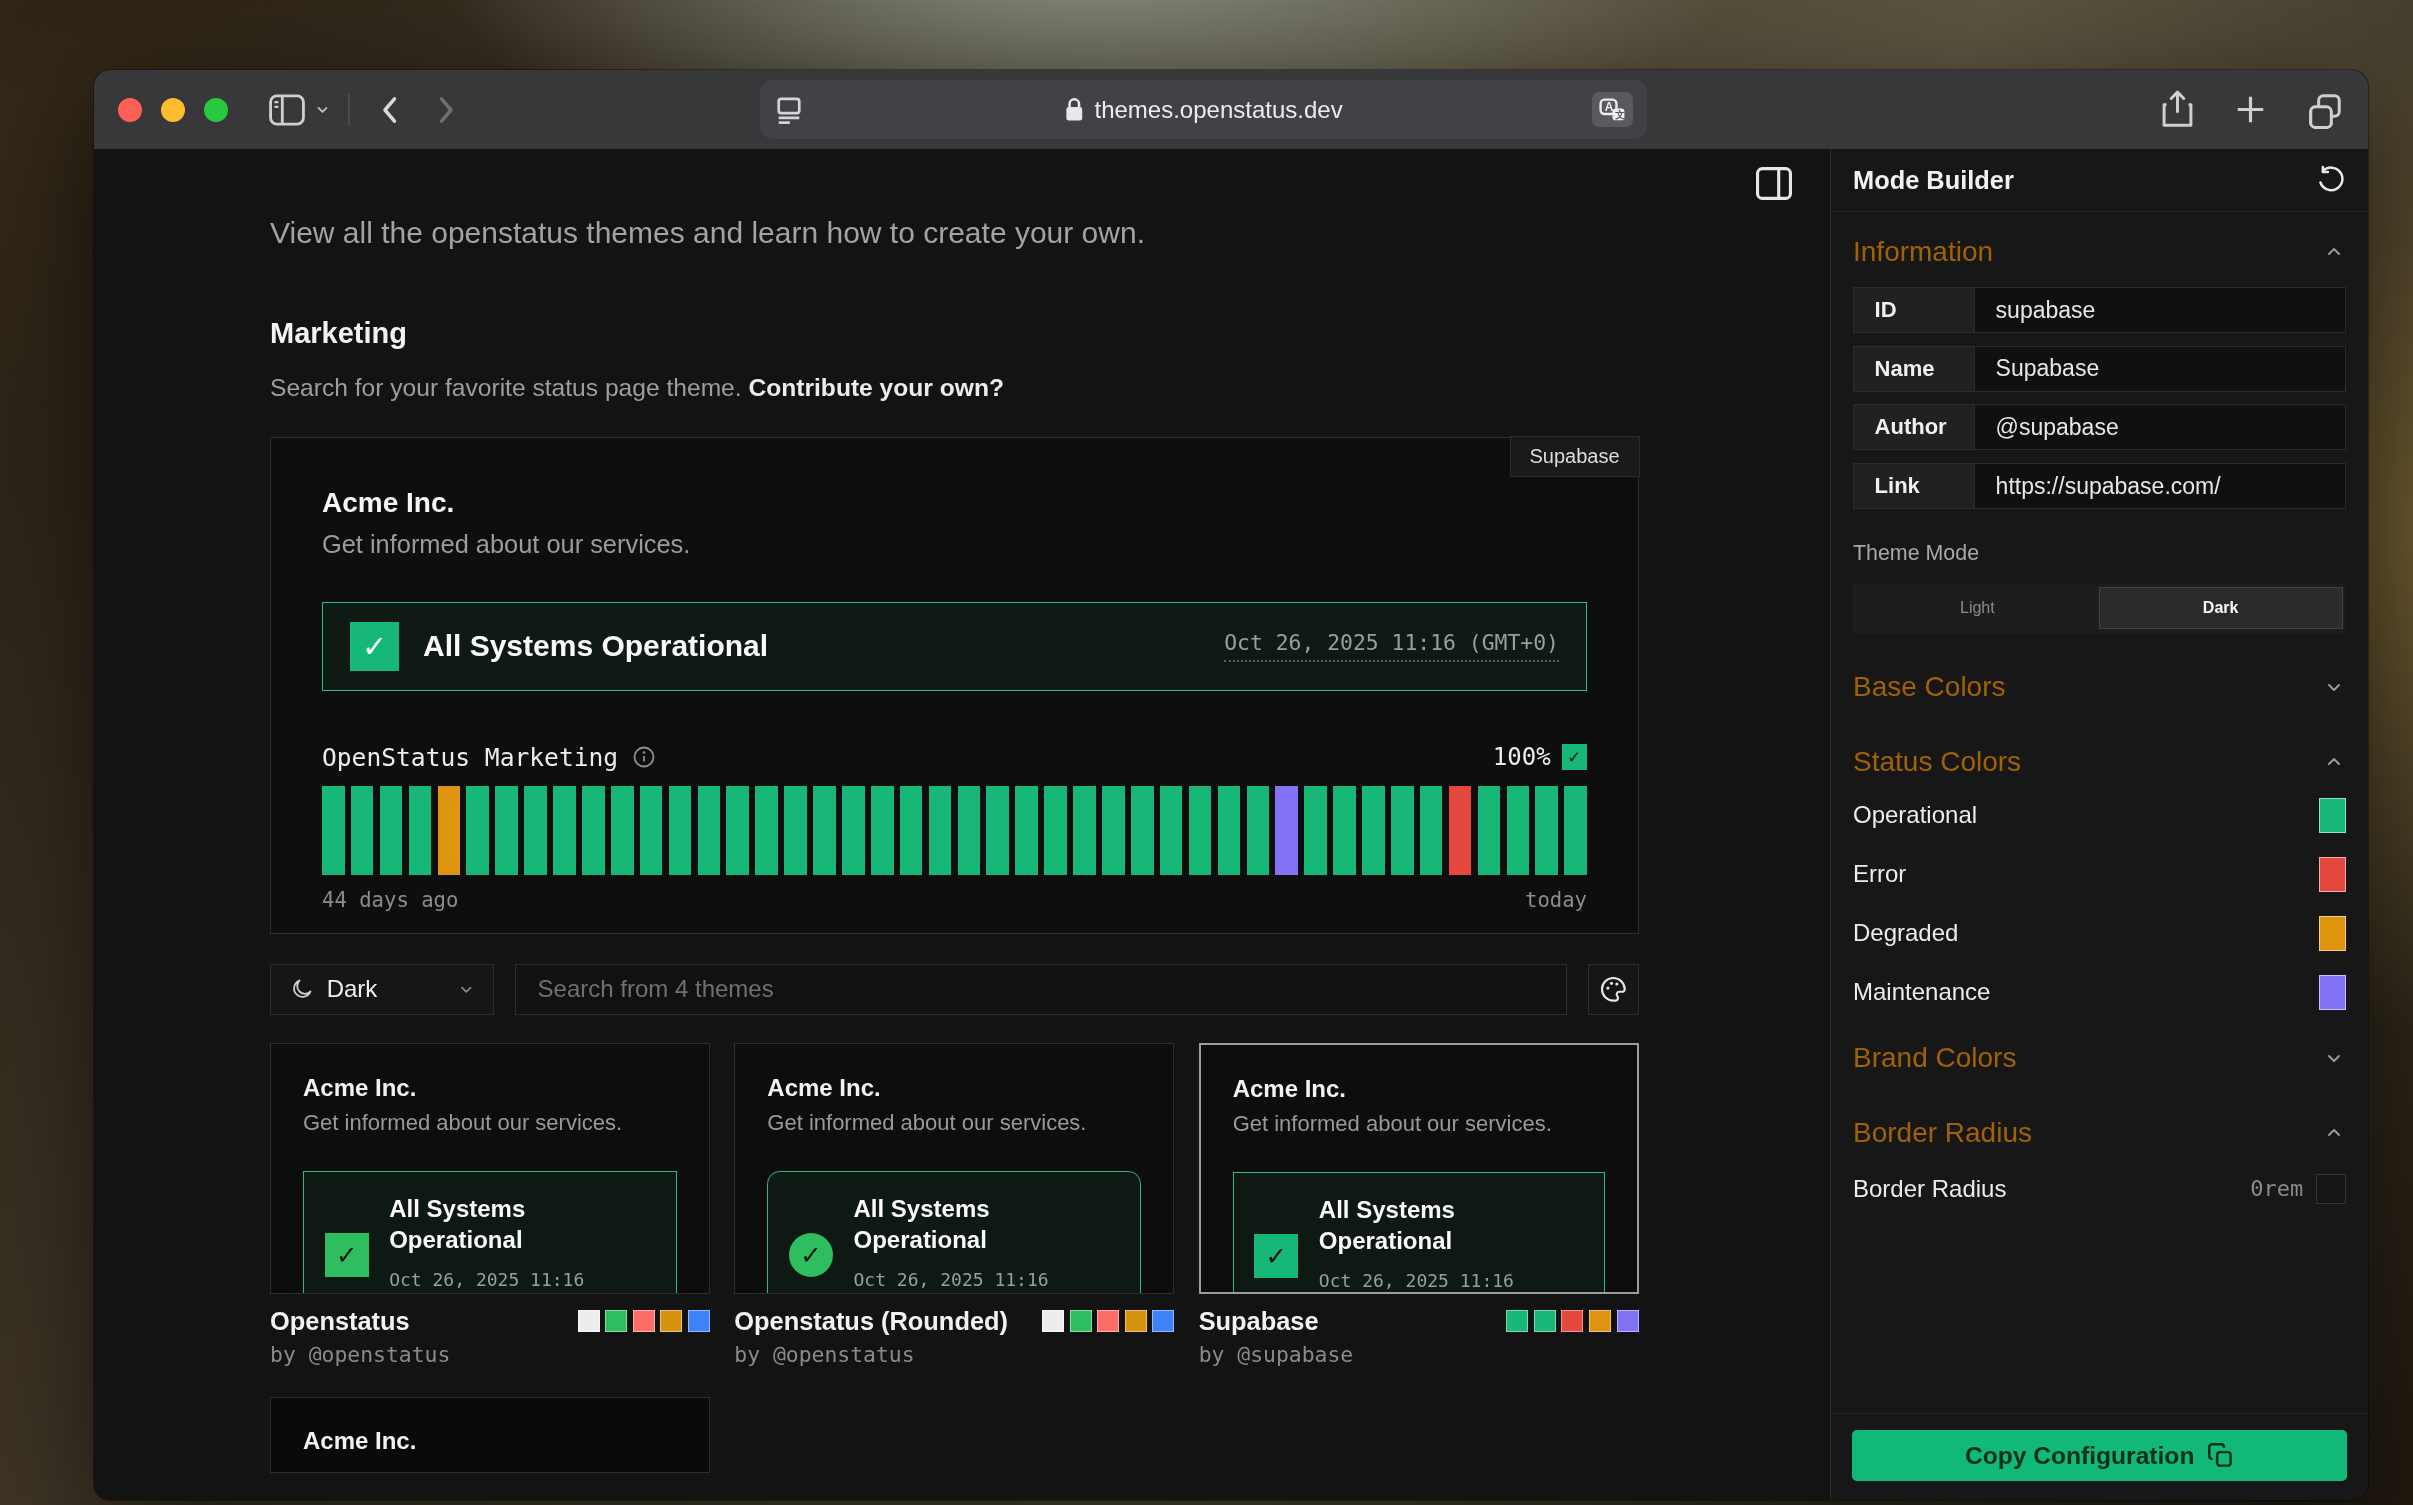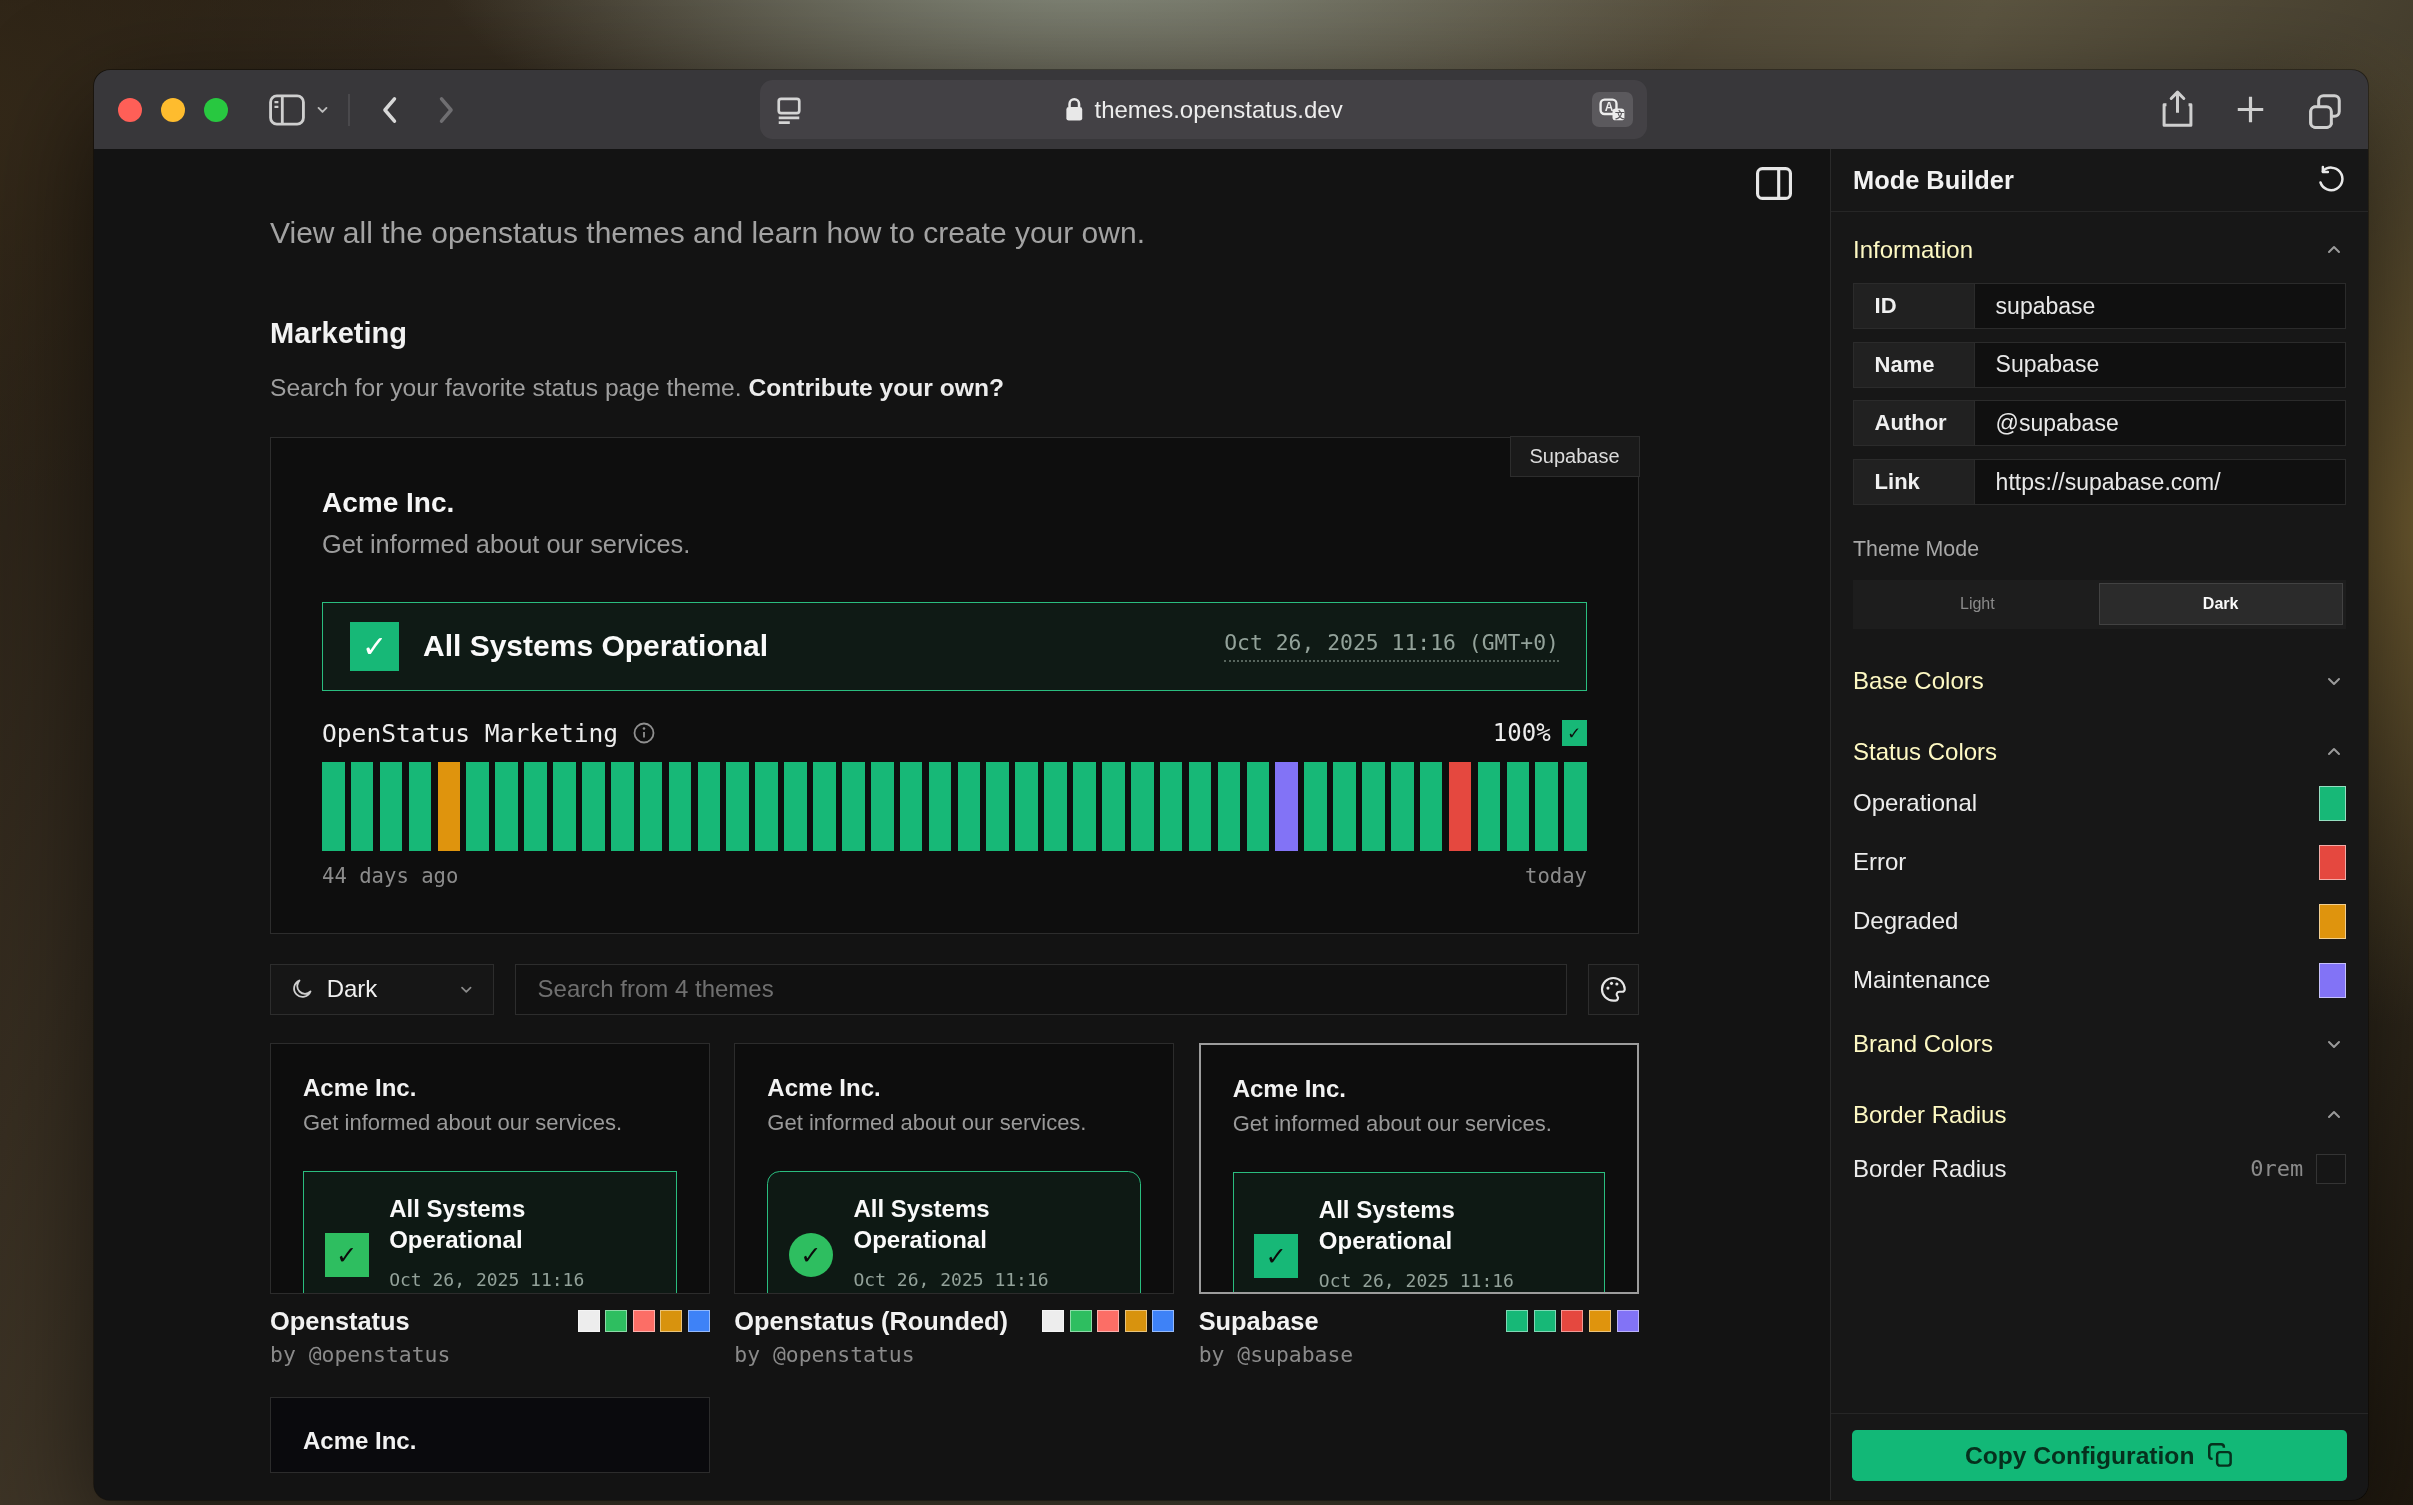--- a/index.html
+++ b/index.html
@@ -58,21 +58,21 @@
   .org { font-size:28px; font-weight:700; color:#f5f5f5; }
   .org-desc { margin-top:11px; font-size:25.4px; color:#9b9b9b; }
   .banner { margin-top:43px; height:89px; border:1.6px solid #2abd7f;
     background:rgba(23,184,119,.07); display:flex; align-items:center; padding:0 27px; }
   .check-sq { width:49px; height:49px; background:#17b877; display:flex; align-items:center;
     justify-content:center; color:#fff; font-size:30px; font-weight:700; }
   .banner-label { margin-left:24px; font-size:30px; font-weight:700; color:#fafafa; }
   .banner-ts { margin-left:auto; font-size:21.4px; color:#93a29a;
     border-bottom:2.4px dotted #57655d; padding-bottom:4.8px; }
 
-  .tracker { margin-top:28px; }
+  .tracker { margin-top:52px; }
   .tr-head { display:flex; align-items:center; }
   .tr-name { font-size:24.6px; color:#ededed; }
   .info-ic { margin-left:14.3px; color:#8f8f8f; display:flex; }
   .tr-right { margin-left:auto; display:flex; align-items:center; gap:11px; }
   .tr-uptime { font-size:24px; color:#ededed; }
   .mini-check { width:25.4px; height:25.4px; background:#17b877; display:flex; align-items:center;
     justify-content:center; color:#0d0d0d; font-size:16.7px; font-weight:700; }
   .bars { margin-top:14.3px; display:flex; gap:6.3px; height:89px; }
   .bar { flex:1; }
   .tr-foot { margin-top:12.7px; display:flex; justify-content:space-between;
@@ -115,21 +115,21 @@
   .tpartial { height:76px; border:1.6px solid #2c2c2c; background:#0a0a0d; overflow:hidden;
     padding:28.6px 32px 0; }
 
   
   .panel-header { height:63px; display:flex; align-items:center; padding:0 22px;
     border-bottom:1.6px solid #262626; }
   .panel-title { font-size:25.4px; font-weight:600; color:#f2f2f2; }
   .reset-btn { margin-left:auto; display:flex; color:#e8e8e8; }
   .panel-body { padding:24px 22px 0; }
   .sec-row { display:flex; align-items:center; justify-content:space-between; }
-  .sec-label { font-size:24px; color:#fef9c3; }
+  .sec-label { font-size:28px; color:#a16207; }
   .info-rows { margin-top:19px; }
   .info-row { display:flex; height:46px; margin-bottom:12.7px; border:0.8px solid #2b2b2b; }
   .ir-label { width:121px; background:#212121; border-right:0.8px solid #2b2b2b; display:flex;
     align-items:center; padding-left:20.6px; font-size:22px; font-weight:600; color:#f0f0f0; }
   .ir-value { flex:1; background:#101010; display:flex; align-items:center; padding-left:20.6px;
     font-size:23px; color:#e8e8e8; }
   .tm-label { margin-top:32px; font-size:21.4px; color:#a8a8a8; }
   .segmented { margin-top:17.5px; height:49px; background:#1d1d1d; padding:3.2px; display:flex; }
   .seg { flex:1; display:flex; align-items:center; justify-content:center; font-size:16px; }
   .seg.inactive { color:#8b8b8b; }

